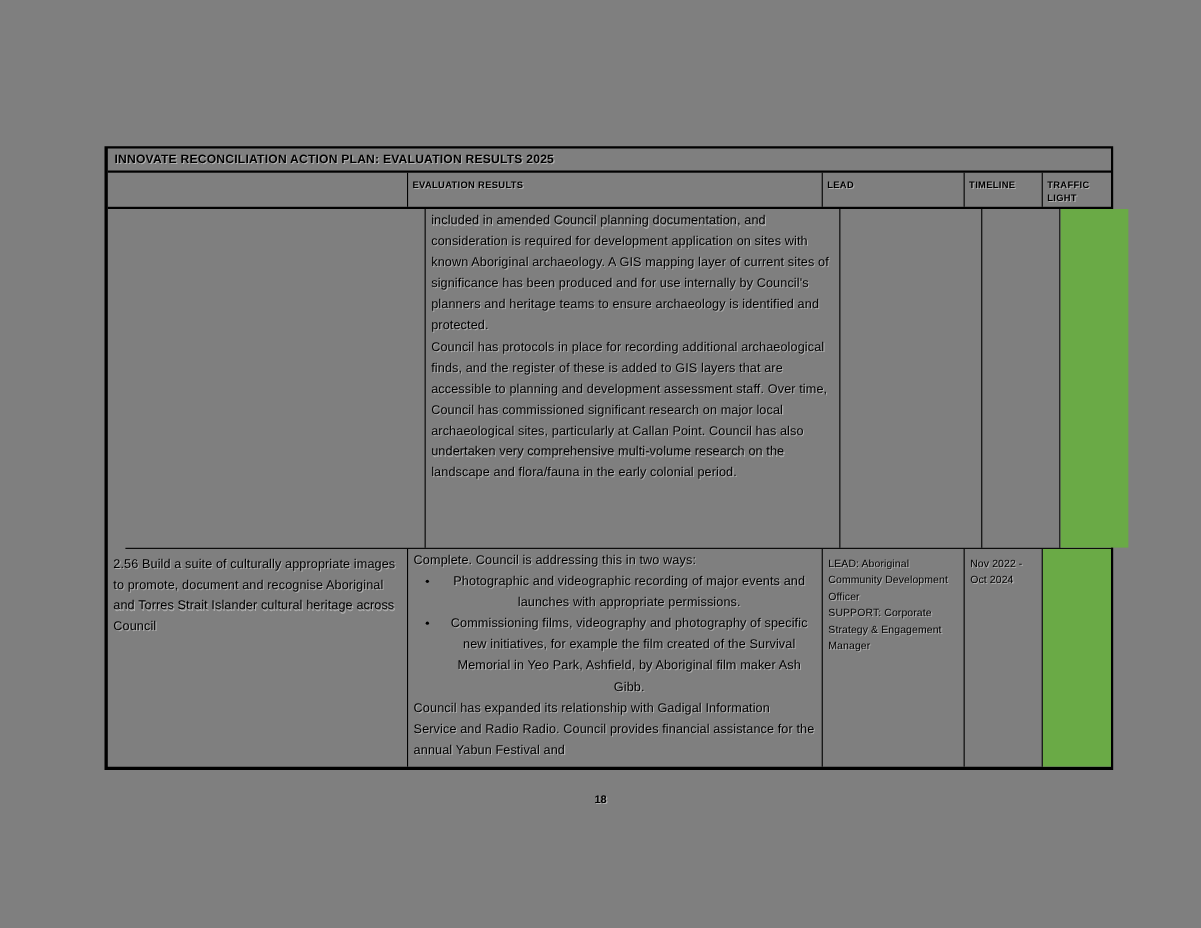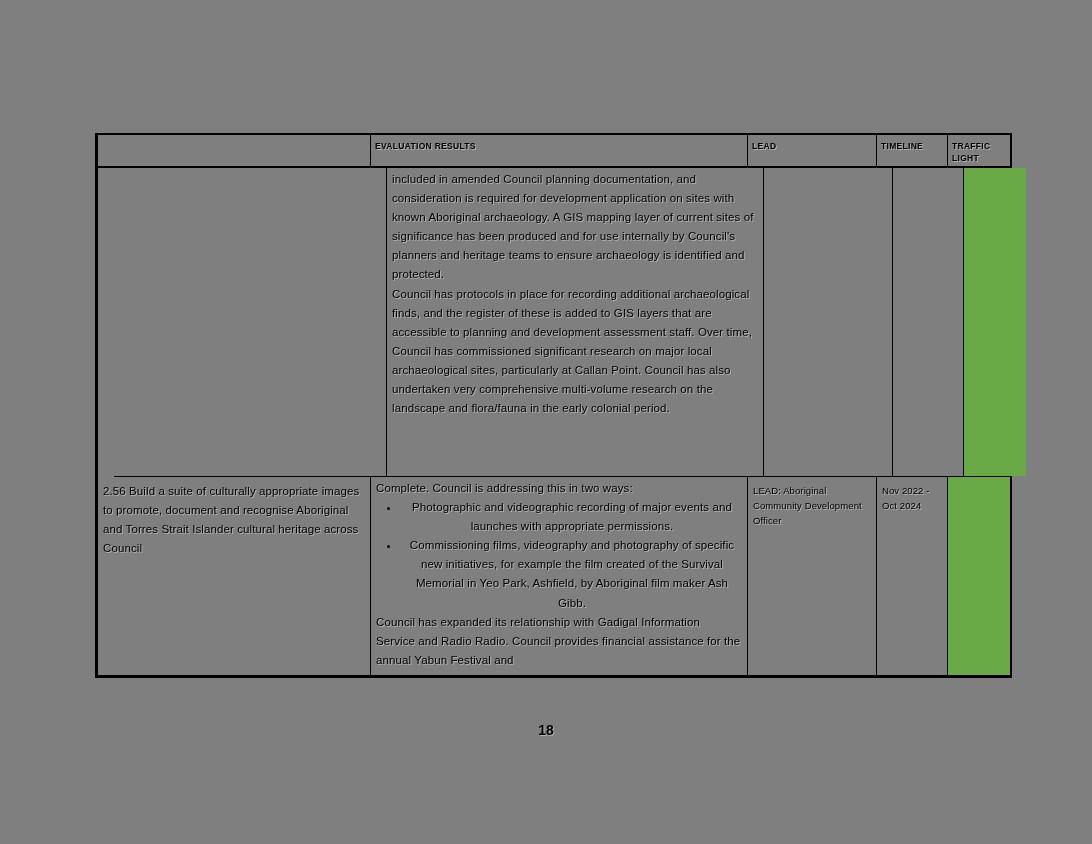--- a/index.html
+++ b/index.html
@@ -79,31 +79,32 @@
     padding-top: 6px !important;
   }
   .traffic-cell { padding: 0 !important; height: 100%; }
   .traffic-fill { width: 100%; height: 100%; }
   #page-number {
     position: absolute;
     left: 0;
     top: 722px;
     width: 1092px;
     text-align: center;
-    font-size: 14px;
+    font-size: 10px;
     font-weight: bold;
   }
 </style>
 </head>
 <body style="background-color: rgb(127, 127, 127);">
 
 <div id="canvas">
 
   <div id="rap-table">
 
+    <div class="title-row doc-text">INNOVATE RECONCILIATION ACTION PLAN: EVALUATION RESULTS 2025</div>
 
     <div class="grid-row header-row">
       <div class="cell doc-text"></div>
       <div class="cell doc-text">EVALUATION RESULTS</div>
       <div class="cell doc-text">LEAD</div>
       <div class="cell doc-text">TIMELINE</div>
       <div class="cell doc-text">TRAFFIC LIGHT</div>
     </div>
 
     <div class="grid-row body-row row-1">
@@ -124,20 +125,21 @@
       <div class="cell eval-cell">
         <p class="doc-text">Complete. Council is addressing this in two ways:</p>
         <ul>
           <li class="doc-text">Photographic and videographic recording of major events and launches with appropriate permissions.</li>
           <li class="doc-text">Commissioning films, videography and photography of specific new initiatives, for example the film created of the Survival Memorial in Yeo Park, Ashfield, by Aboriginal film maker Ash Gibb.</li>
         </ul>
         <p class="doc-text">Council has expanded its relationship with Gadigal Information Service and Radio Radio. Council provides financial assistance for the annual Yabun Festival and</p>
       </div>
       <div class="cell lead-cell">
         <div class="doc-text">LEAD: Aboriginal Community Development Officer</div>
+        <div class="doc-text">SUPPORT: Corporate Strategy &amp; Engagement Manager</div>
       </div>
       <div class="cell timeline-cell doc-text">Nov 2022 - Oct 2024</div>
       <div class="cell traffic-cell">
         <div class="traffic-fill" style="background-color: rgb(106, 170, 70);"></div>
       </div>
     </div>
 
   </div>
 
   <div id="page-number" class="doc-text">18</div>

